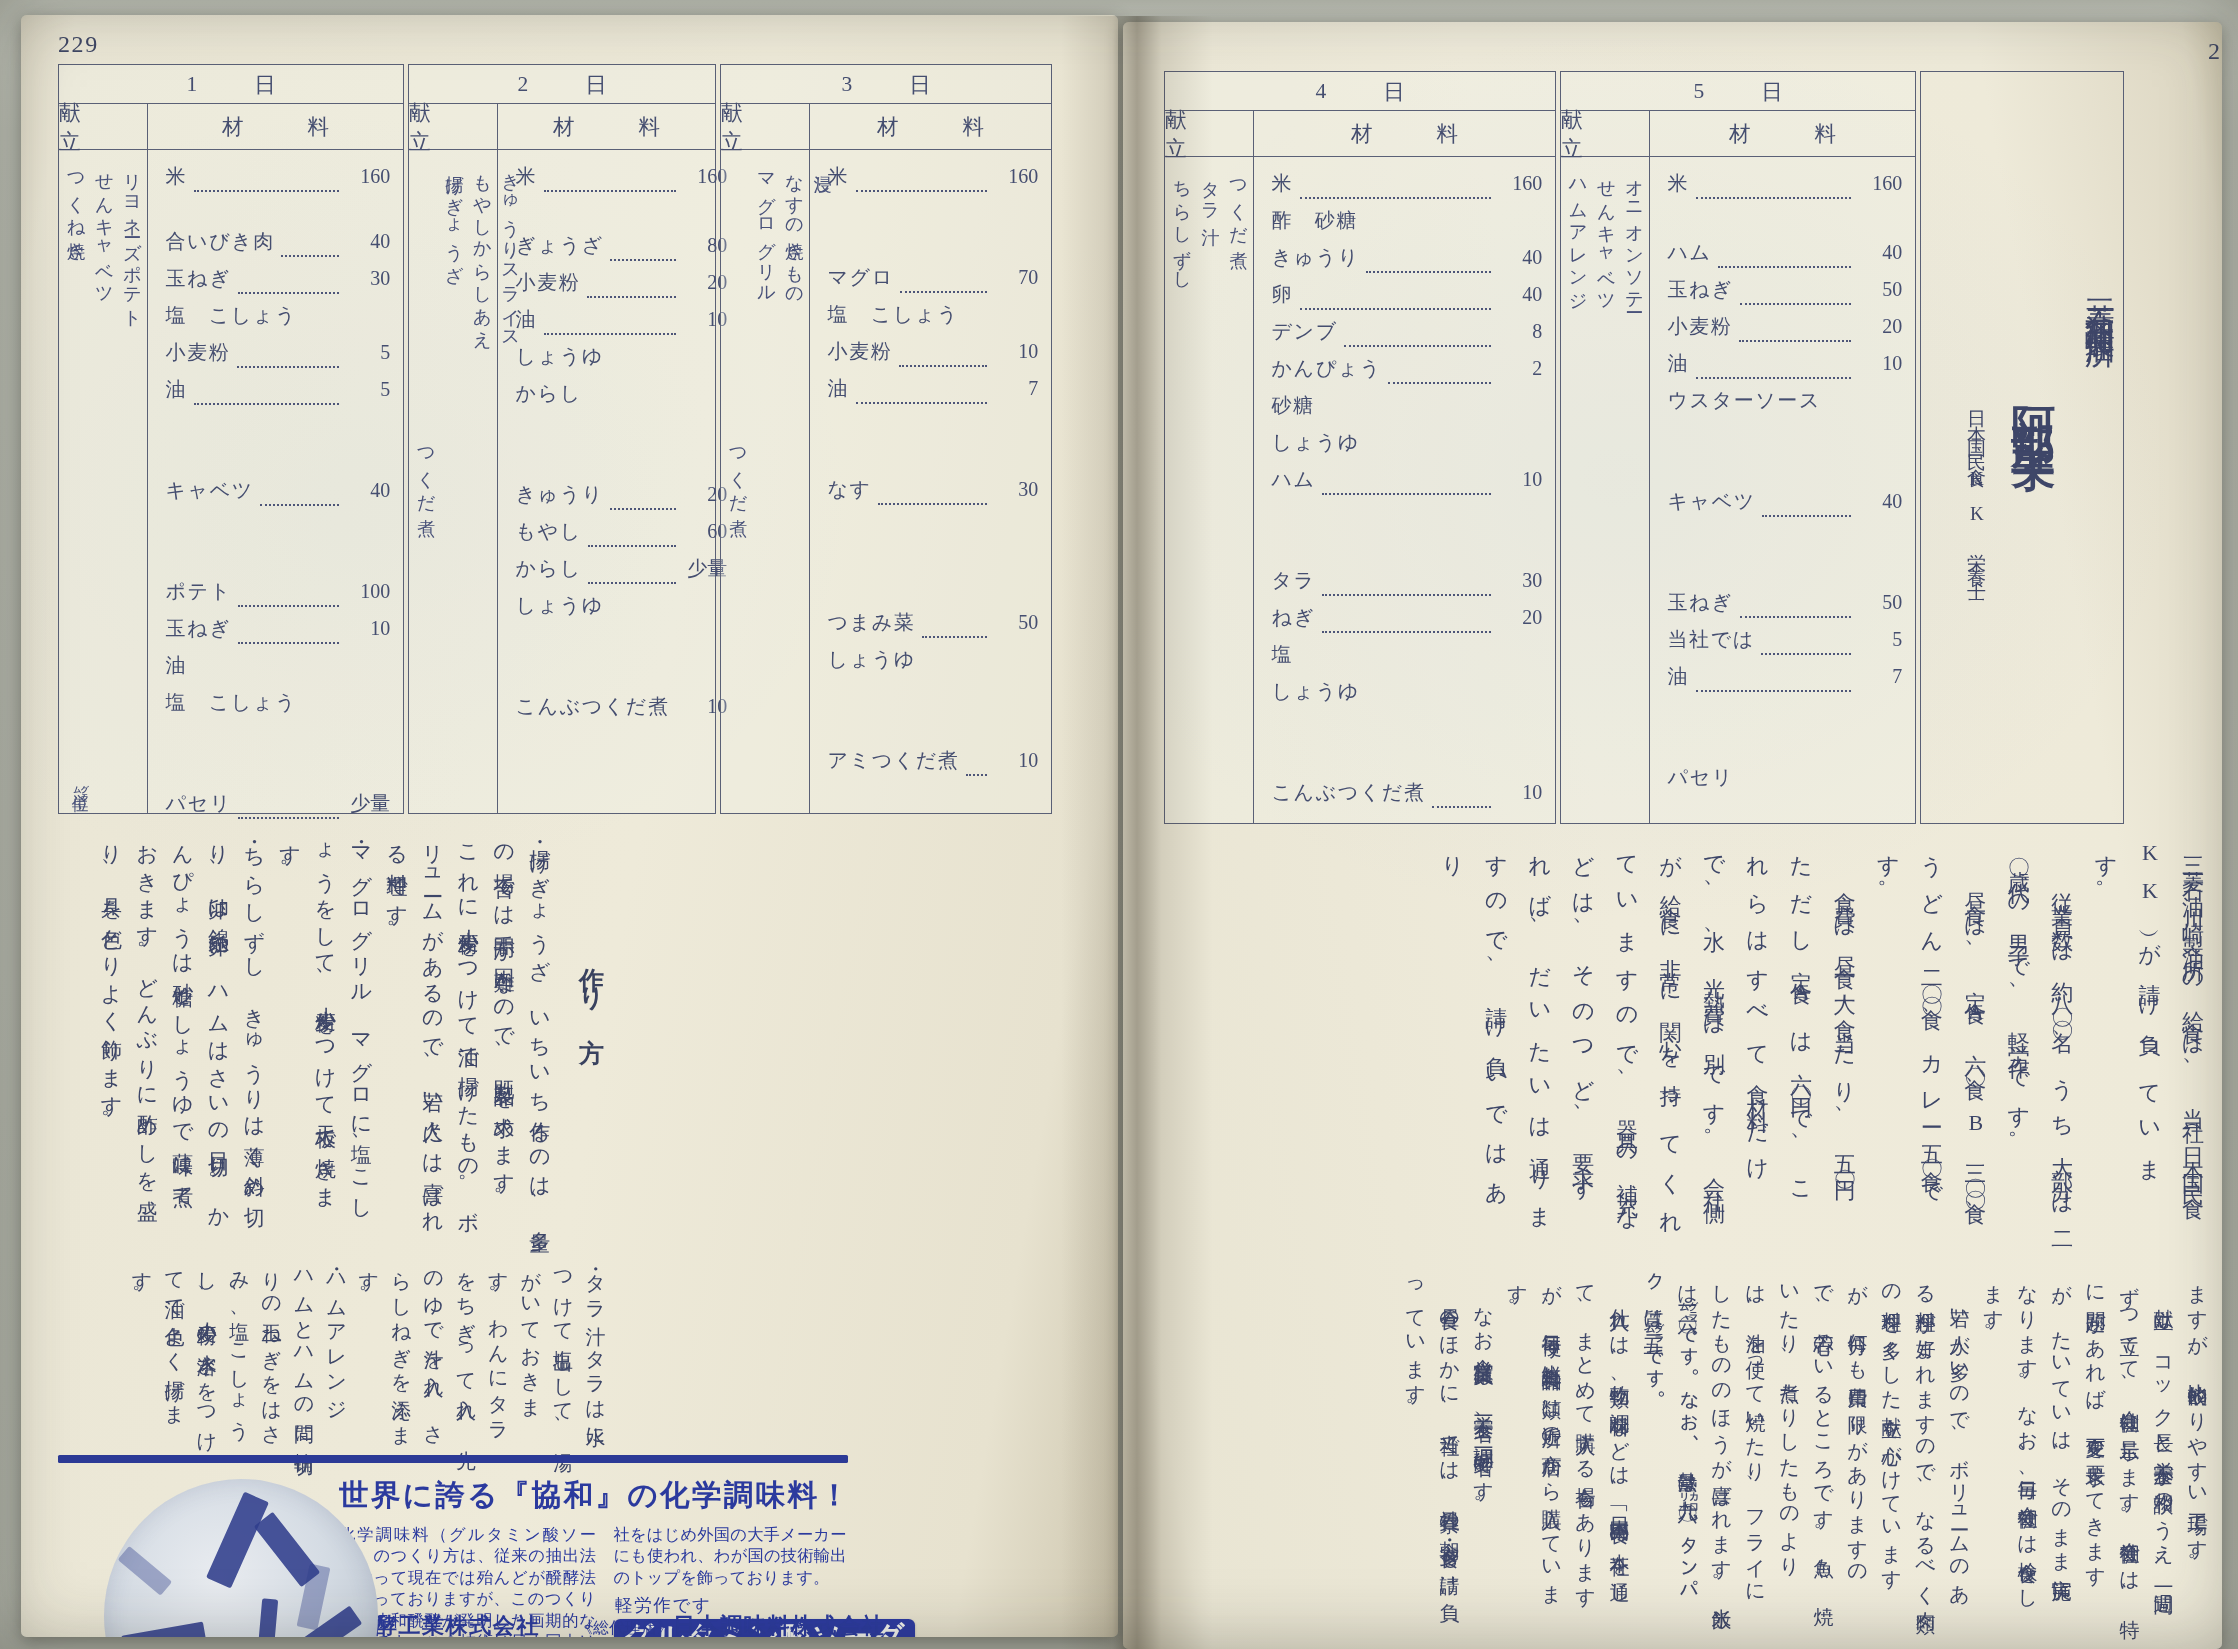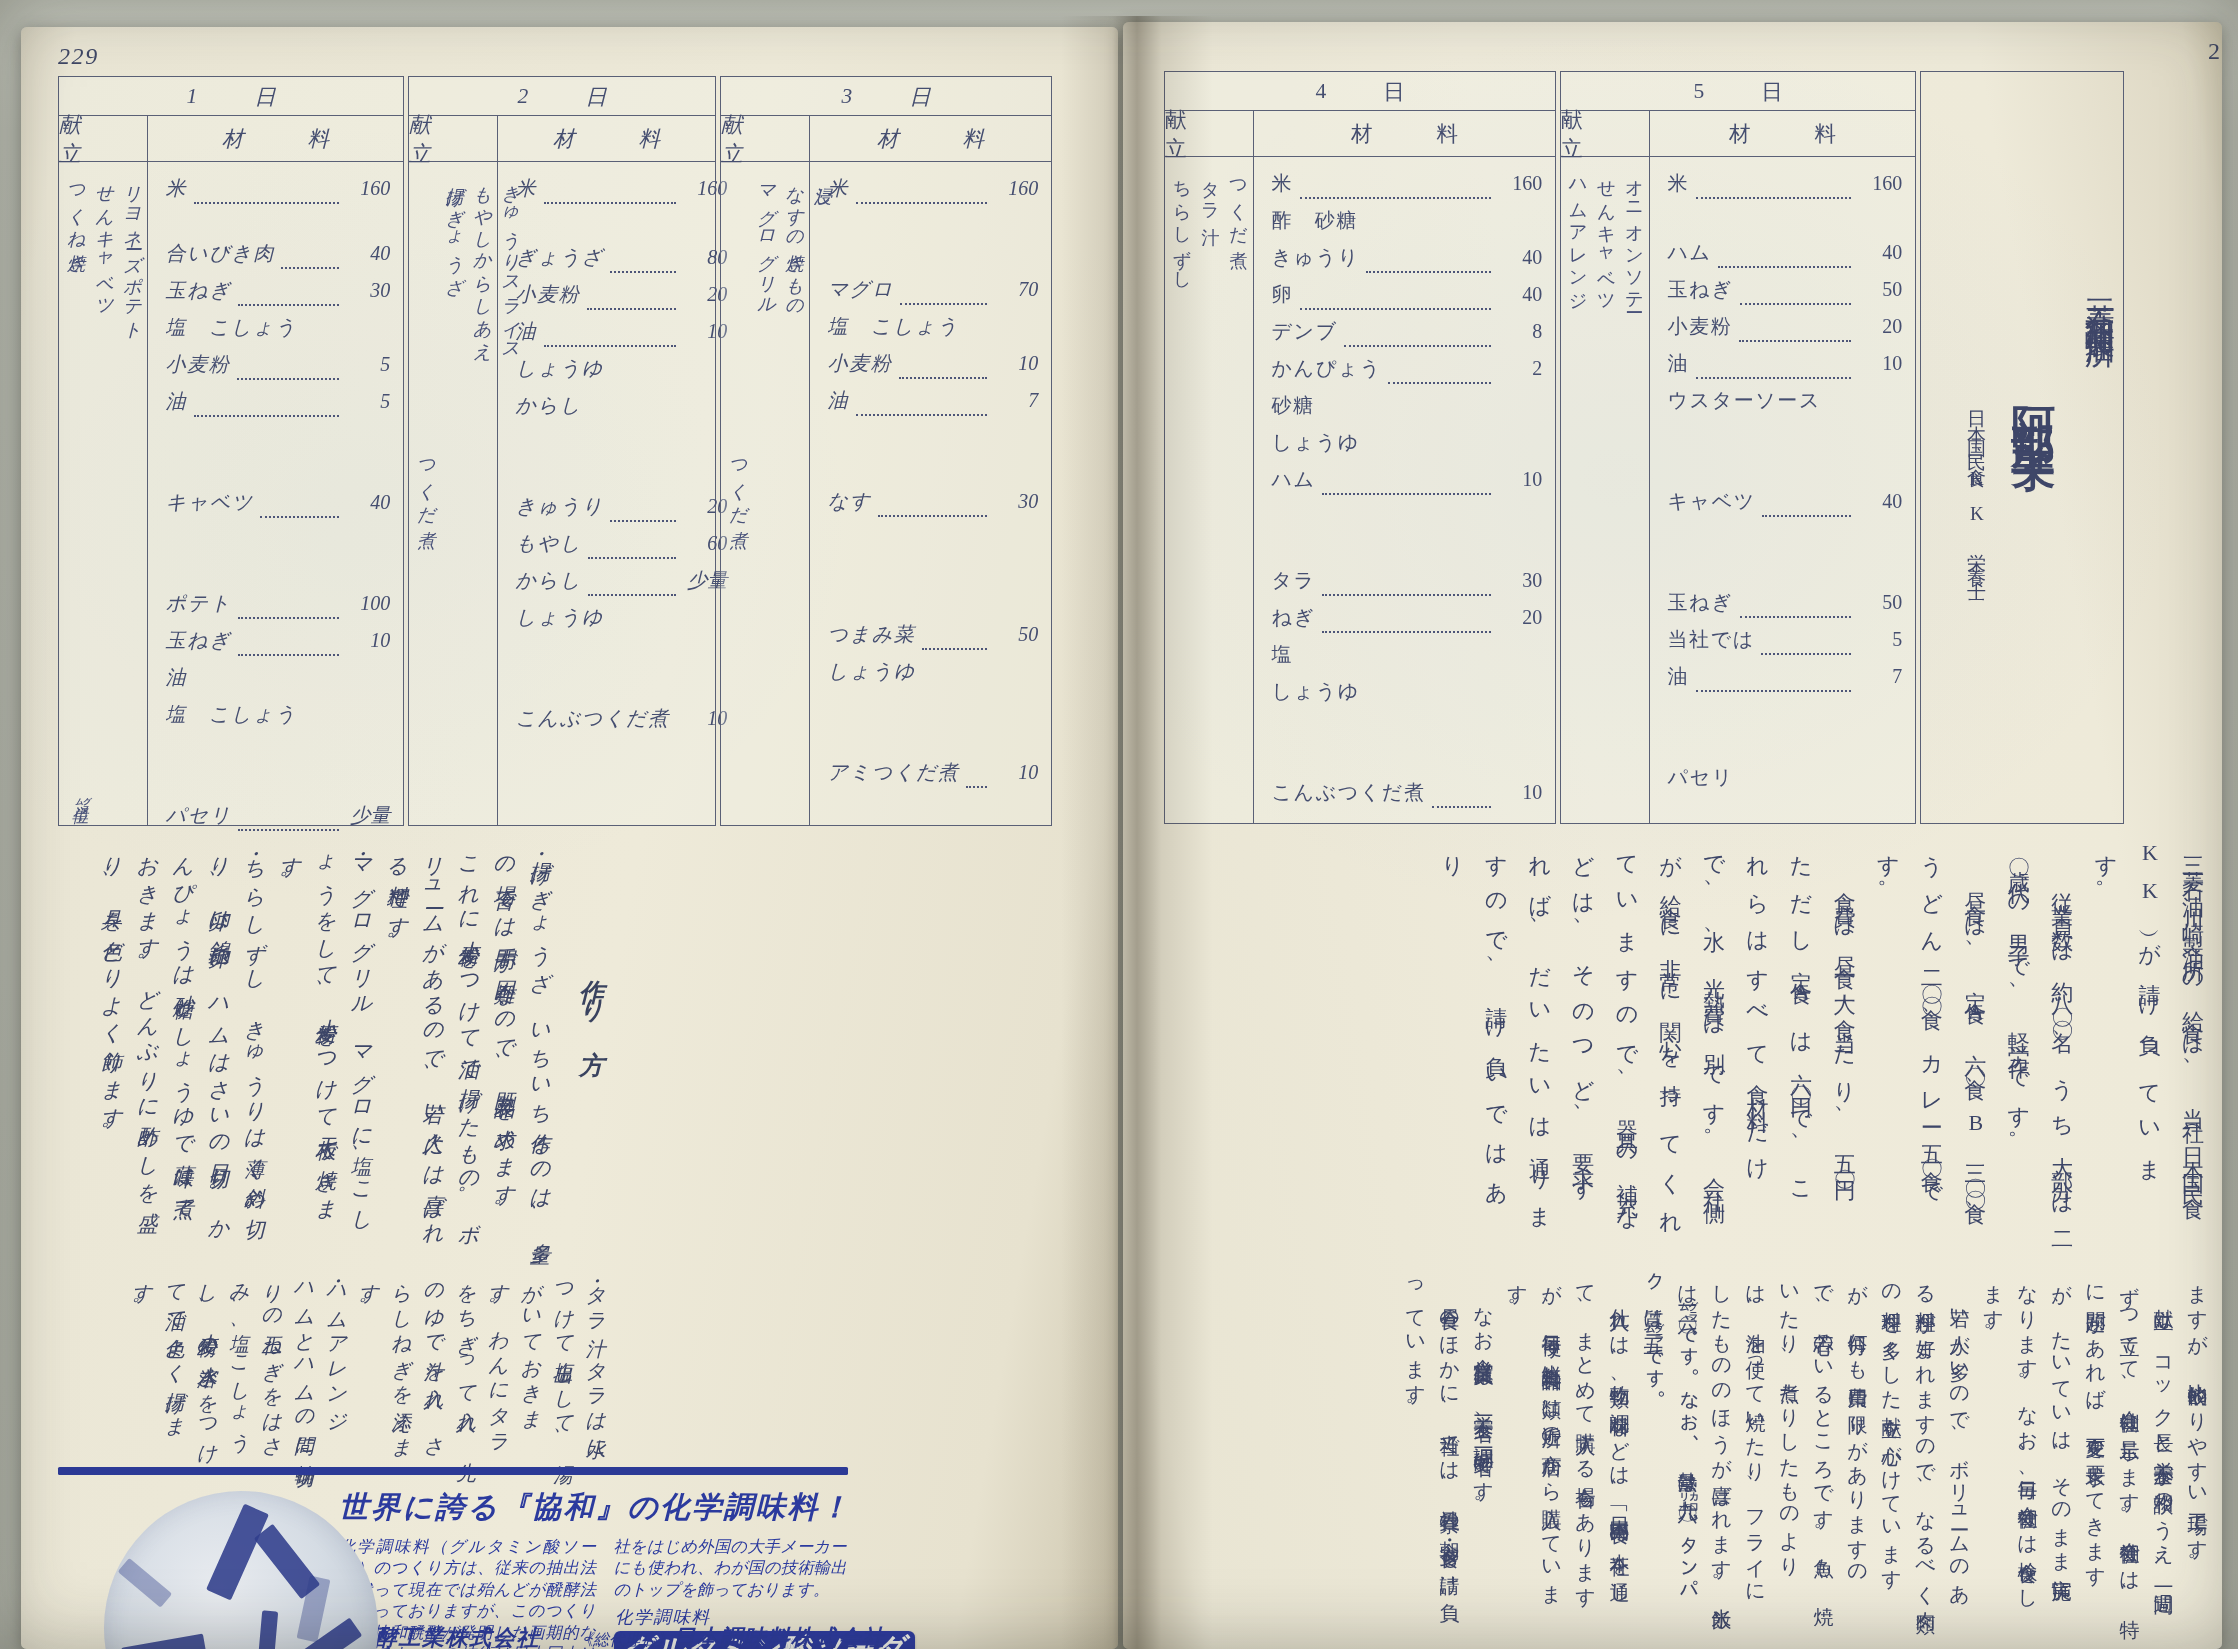--- a/index.html
+++ b/index.html
@@ -7,26 +7,25 @@
     width:2239px;height:1649px;
     background:#b7bab0;
     font-family:"Liberation Serif", serif;
     overflow:hidden;
     position:relative;
   }
   .spread{position:absolute;inset:0;
     background:linear-gradient(180deg,#c6c9bf 0%,#bfc2b8 8%,#b4b7ad 100%);}
   .page{position:absolute;overflow:hidden;border-radius:5.6px;color:#434b6b;}
   .page-left{
-    left:21px;top:27px;width:1097px;height:1622px;
+    left:21px;top:15px;width:1097px;height:1622px;
     background:
       radial-gradient(718px 558px at 30% 30%, rgba(160,180,205,0.10), rgba(160,180,205,0) 70%),
       linear-gradient(100deg,#ddd8c6 0%,#eae6d5 4%,#eeead9 55%,#e7e2cf 88%,#cfc8b1 99%);
     box-shadow:0 4.8px 17.5px rgba(40,40,30,0.45);
-    font-style:italic;
   }
   .page-right{
     left:1123px;top:22px;width:1099px;height:1627px;
     background:
       radial-gradient(798px 638px at 45% 28%, rgba(150,172,200,0.12), rgba(150,172,200,0) 70%),
       linear-gradient(80deg,#d6d0bc 0%,#e9e5d3 6%,#efebdb 45%,#eeead9 82%,#ded8c4 97%,#cdc6ae 100%);
     box-shadow:0 4.8px 17.5px rgba(40,40,30,0.45);
   }
   .gutter{position:absolute;left:1061px;top:16px;width:152px;height:1633px;pointer-events:none;
     background:linear-gradient(to right, rgba(70,60,40,0) 0%, rgba(70,60,40,0.14) 34%, rgba(50,42,26,0.38) 50%, rgba(70,60,40,0.14) 66%, rgba(70,60,40,0) 100%);}
@@ -334,21 +333,21 @@
         <p>・ハムアレンジ　ハムとハムの間に輪切りの玉ねぎをはさみ、塩、こしょうし、小麦粉の水溶きをつけて油で色よく揚げます。</p>
     </div>
 
     <div class="ad" style="left:37px;top:1440px;width:790px;height:224px;">
       <div class="ad-rule"></div>
       <div class="ad-head">世界に誇る『協和』の化学調味料！</div>
       <div class="ad-cols">
         <div class="ad-col-l">化学調味料（グルタミン酸ソーダ）のつくり方は、従来の抽出法に代って現在では殆んどが醗酵法を使っておりますが、このつくり方は協和醗酵が発明した画期的な製法です。この技術は日本国内はもちろんアメリカのメルク社・スイスのネッスル</div>
         <div class="ad-col-r">
           <span>社をはじめ外国の大手メーカーにも使われ、わが国の技術輸出のトップを飾っております。</span>
-          <div class="ad-prodlabel">化学調味料</div>
+          <div class="ad-prodlabel">軽労作です</div>
           <div class="ad-logo">グルタミン酸ソーダ</div>
         </div>
       </div>
       <div class="ad-makers">
         <div class="maker">
           <div class="row1"><span>《製造元》</span><b>協和醗酵工業株式会社</b></div>
 
         </div>
         <div class="maker">
           <div class="row1"><span>《総代理店》</span><b>日本調味料株式会社</b></div>

